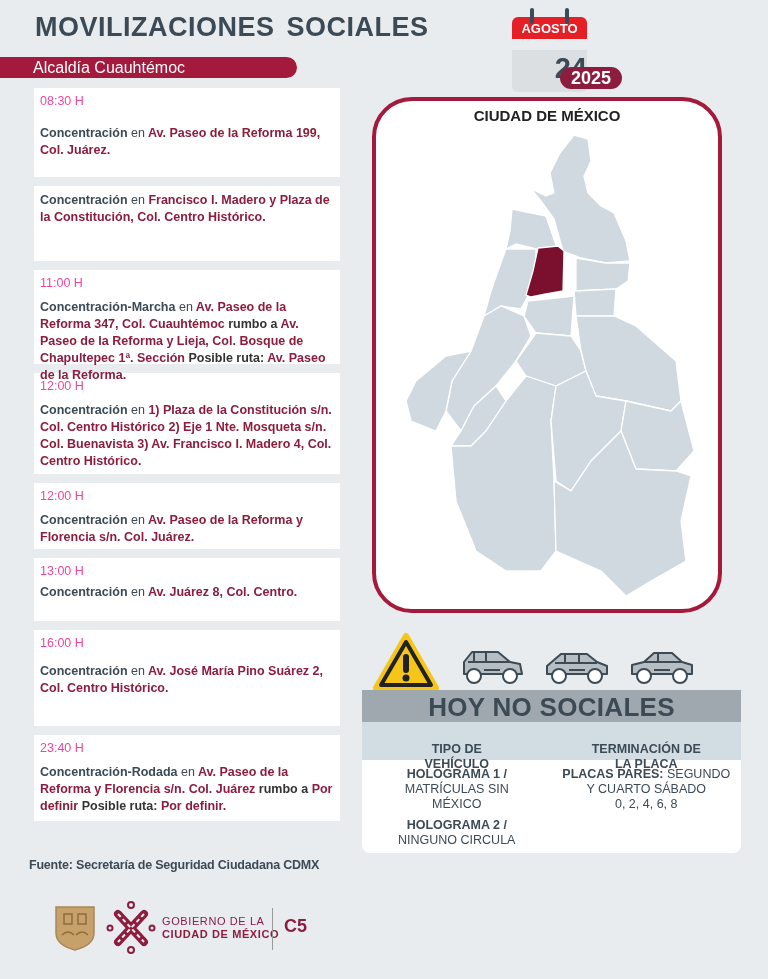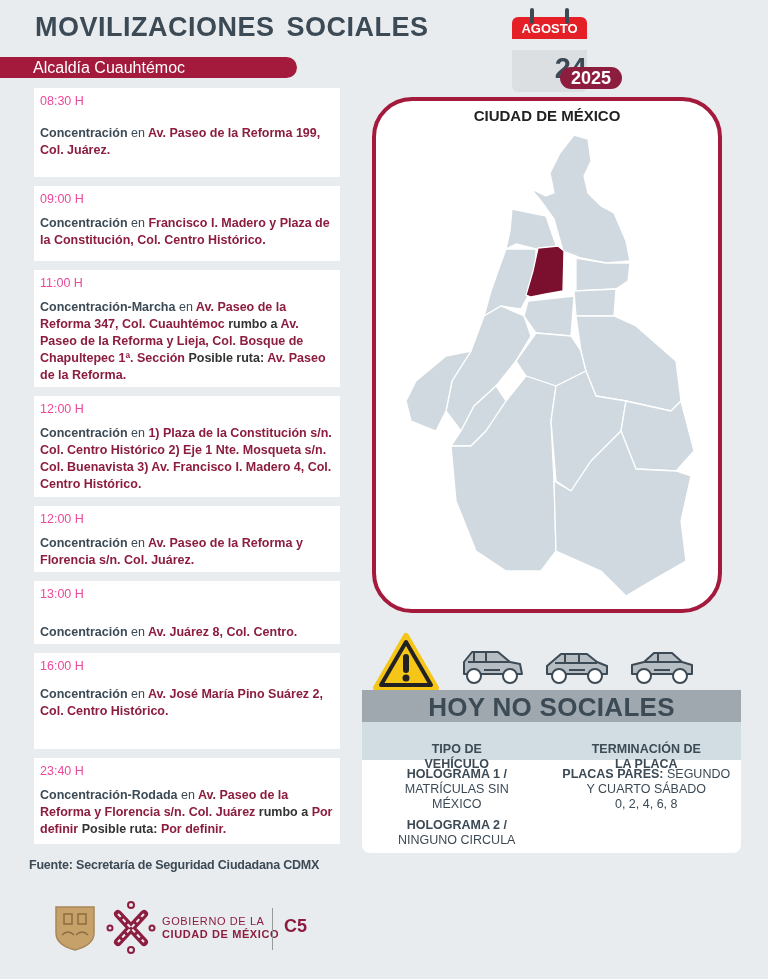--- a/index.html
+++ b/index.html
@@ -108,27 +108,26 @@
 
 <div class="events">
   <div class="card" style="height:89px">
     <div class="time" style="margin-bottom:17px">08:30 H</div>
     <div class="desc">
       <span class="kw">Concentración</span> <span class="plain">en</span> <span class="hl">Av. Paseo de la Reforma 199, Col. Juárez.</span>
     </div>
   </div>
 
   <div class="card" style="height:75px">
-    <div class="time" style="margin-bottom:9px">09:00 H</div>
     <div class="desc">
       <span class="kw">Concentración</span> <span class="plain">en</span> <span class="hl">Francisco I. Madero y Plaza de la Constitución, Col. Centro Histórico.</span>
     </div>
   </div>
 
-  <div class="card" style="height:117px">
+  <div class="card" style="height:94px">
     <div class="time" style="margin-bottom:9px">11:00 H</div>
     <div class="desc">
       <span class="kw">Concentración-Marcha</span> <span class="plain">en</span> <span class="hl">Av. Paseo de la Reforma 347, Col. Cuauhtémoc</span> <span class="dark">rumbo a</span> <span class="hl">Av. Paseo de la Reforma y Lieja, Col. Bosque de Chapultepec 1ª. Sección</span> <span class="dark">Posible ruta:</span> <span class="hl">Av. Paseo de la Reforma.</span>
     </div>
   </div>
 
   <div class="card" style="height:101px">
     <div class="time" style="margin-bottom:9px">12:00 H</div>
     <div class="desc">
       <span class="kw">Concentración</span> <span class="plain">en</span> <span class="hl">1) Plaza de la Constitución s/n. Col. Centro Histórico 2) Eje 1 Nte. Mosqueta s/n. Col. Buenavista 3) Av. Francisco I. Madero 4, Col. Centro Histórico.</span>
@@ -136,21 +135,21 @@
   </div>
 
   <div class="card" style="height:66px">
     <div class="time" style="margin-bottom:9px">12:00 H</div>
     <div class="desc">
       <span class="kw">Concentración</span> <span class="plain">en</span> <span class="hl">Av. Paseo de la Reforma y Florencia s/n. Col. Juárez.</span>
     </div>
   </div>
 
   <div class="card" style="height:63px">
-    <div class="time" style="margin-bottom:23px">13:00 H</div>
+    <div class="time" style="margin-bottom:6px">13:00 H</div>
     <div class="desc">
       <span class="kw">Concentración</span> <span class="plain">en</span> <span class="hl">Av. Juárez  8, Col. Centro.</span>
     </div>
   </div>
 
   <div class="card" style="height:96px">
     <div class="time" style="margin-bottom:13px">16:00 H</div>
     <div class="desc">
       <span class="kw">Concentración</span> <span class="plain">en</span> <span class="hl">Av. José María Pino Suárez 2, Col. Centro Histórico.</span>
     </div>

